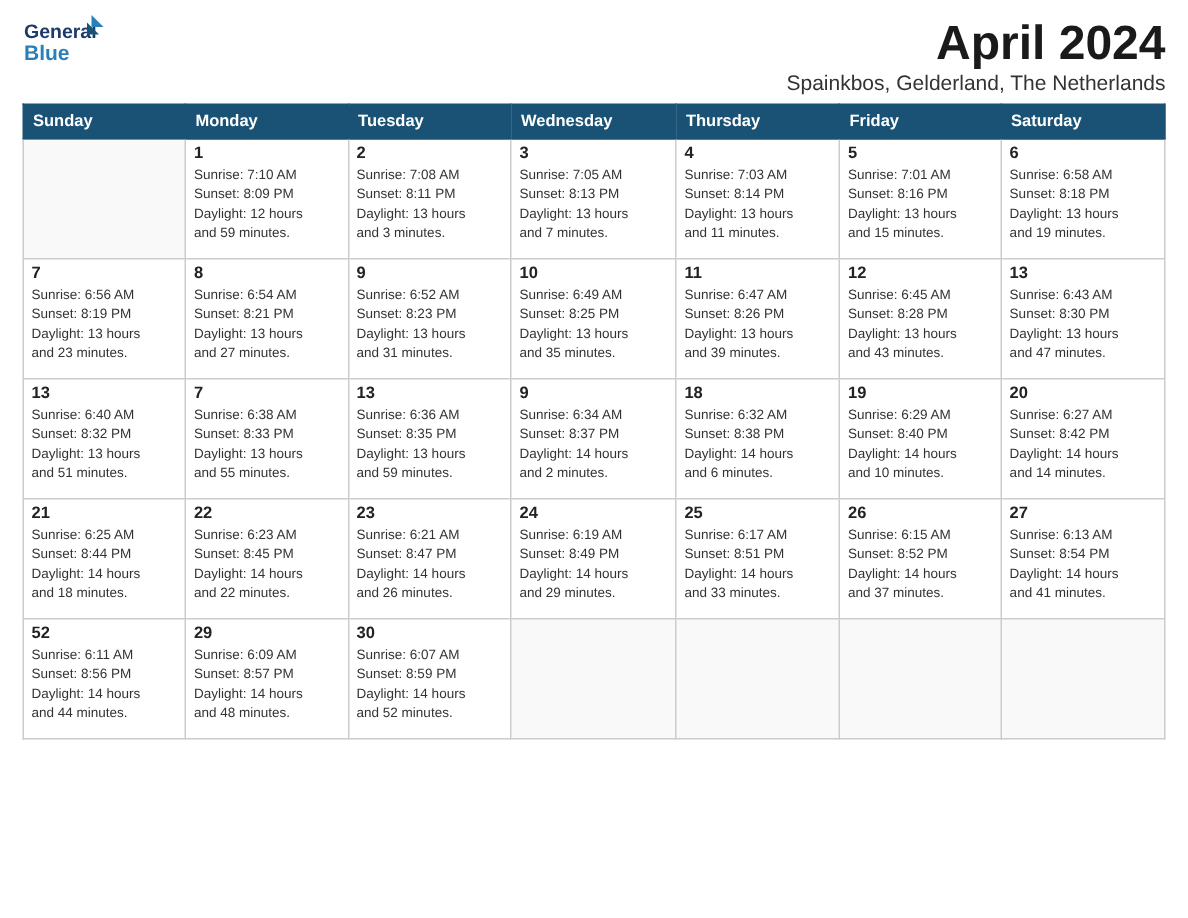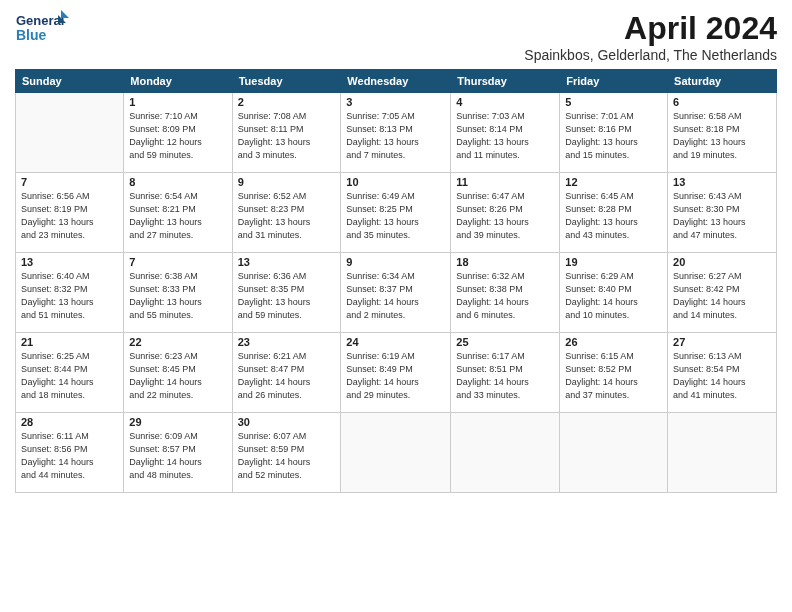--- a/index.html
+++ b/index.html
@@ -223,21 +223,21 @@
             <span class="day-num">26</span>
             <div class="day-info">Sunrise: 6:15 AM<br>Sunset: 8:52 PM<br>Daylight: 14 hours<br>and 37 minutes.</div>
           </td>
           <td>
             <span class="day-num">27</span>
             <div class="day-info">Sunrise: 6:13 AM<br>Sunset: 8:54 PM<br>Daylight: 14 hours<br>and 41 minutes.</div>
           </td>
         </tr>
         <tr>
           <td>
-            <span class="day-num">28</span>
+            <span class="day-num">52</span>
             <div class="day-info">Sunrise: 6:11 AM<br>Sunset: 8:56 PM<br>Daylight: 14 hours<br>and 44 minutes.</div>
           </td>
           <td>
             <span class="day-num">29</span>
             <div class="day-info">Sunrise: 6:09 AM<br>Sunset: 8:57 PM<br>Daylight: 14 hours<br>and 48 minutes.</div>
           </td>
           <td>
             <span class="day-num">30</span>
             <div class="day-info">Sunrise: 6:07 AM<br>Sunset: 8:59 PM<br>Daylight: 14 hours<br>and 52 minutes.</div>
           </td>

